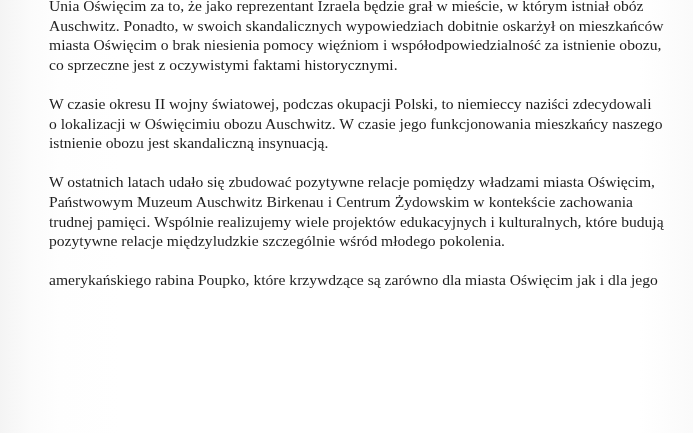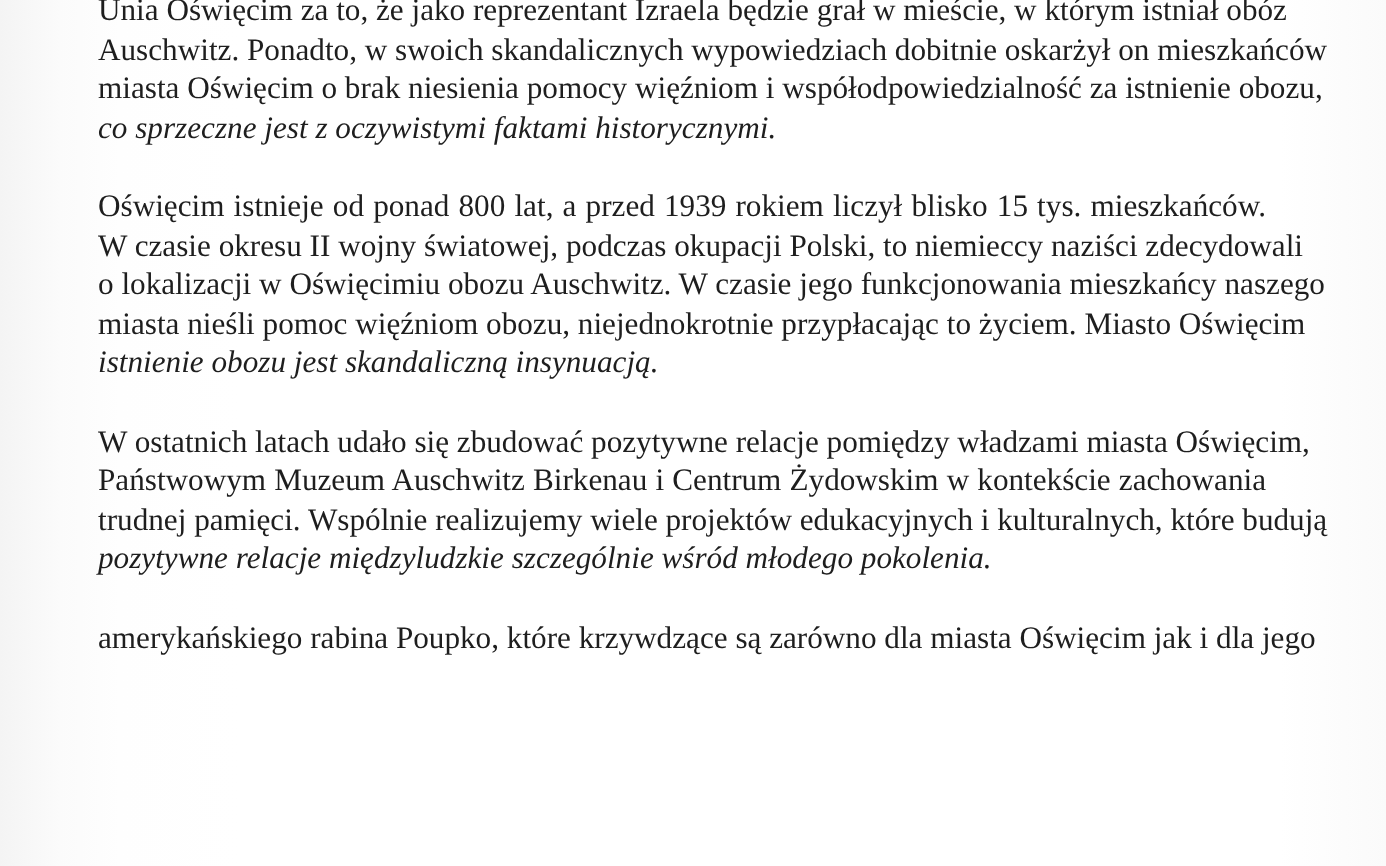--- a/index.html
+++ b/index.html
@@ -39,41 +39,38 @@
     }
     .line {
       display: block;
       white-space: nowrap;
       text-align: justify;
       text-align-last: justify;
       height: 19.6px;
     }
     .line.last {
       text-align-last: left;
-      font-style: italic;
     }
   </style>
 </head>
 <body>
 
 <div class="page">
   <div class="text-block">
 
     <p class="paragraph">
       <span class="line">Unia Oświęcim za to, że jako reprezentant Izraela będzie grał w mieście, w którym istniał obóz</span>
       <span class="line">Auschwitz. Ponadto, w swoich skandalicznych wypowiedziach dobitnie oskarżył on mieszkańców</span>
       <span class="line">miasta Oświęcim o brak niesienia pomocy więźniom i współodpowiedzialność za istnienie obozu,</span>
       <span class="line last">co sprzeczne jest z oczywistymi faktami historycznymi.</span>
     </p>
 
     <p class="paragraph">
-      <span class="line">Oświęcim istnieje od ponad 800 lat, a przed 1939 rokiem liczył blisko 15 tys. mieszkańców.</span>
       <span class="line">W czasie okresu II wojny światowej, podczas okupacji Polski, to niemieccy naziści zdecydowali</span>
       <span class="line">o lokalizacji w Oświęcimiu obozu Auschwitz. W czasie jego funkcjonowania mieszkańcy naszego</span>
-      <span class="line">miasta nieśli pomoc więźniom obozu, niejednokrotnie przypłacając to życiem. Miasto Oświęcim</span>
       <span class="line last">istnienie obozu jest skandaliczną insynuacją.</span>
     </p>
 
     <p class="paragraph">
     </p>
 
     <p class="paragraph">
       <span class="line">W ostatnich latach udało się zbudować pozytywne relacje pomiędzy władzami miasta Oświęcim,</span>
       <span class="line">Państwowym Muzeum Auschwitz Birkenau i Centrum Żydowskim w kontekście zachowania</span>
       <span class="line">trudnej pamięci. Wspólnie realizujemy wiele projektów edukacyjnych i kulturalnych, które budują</span>

